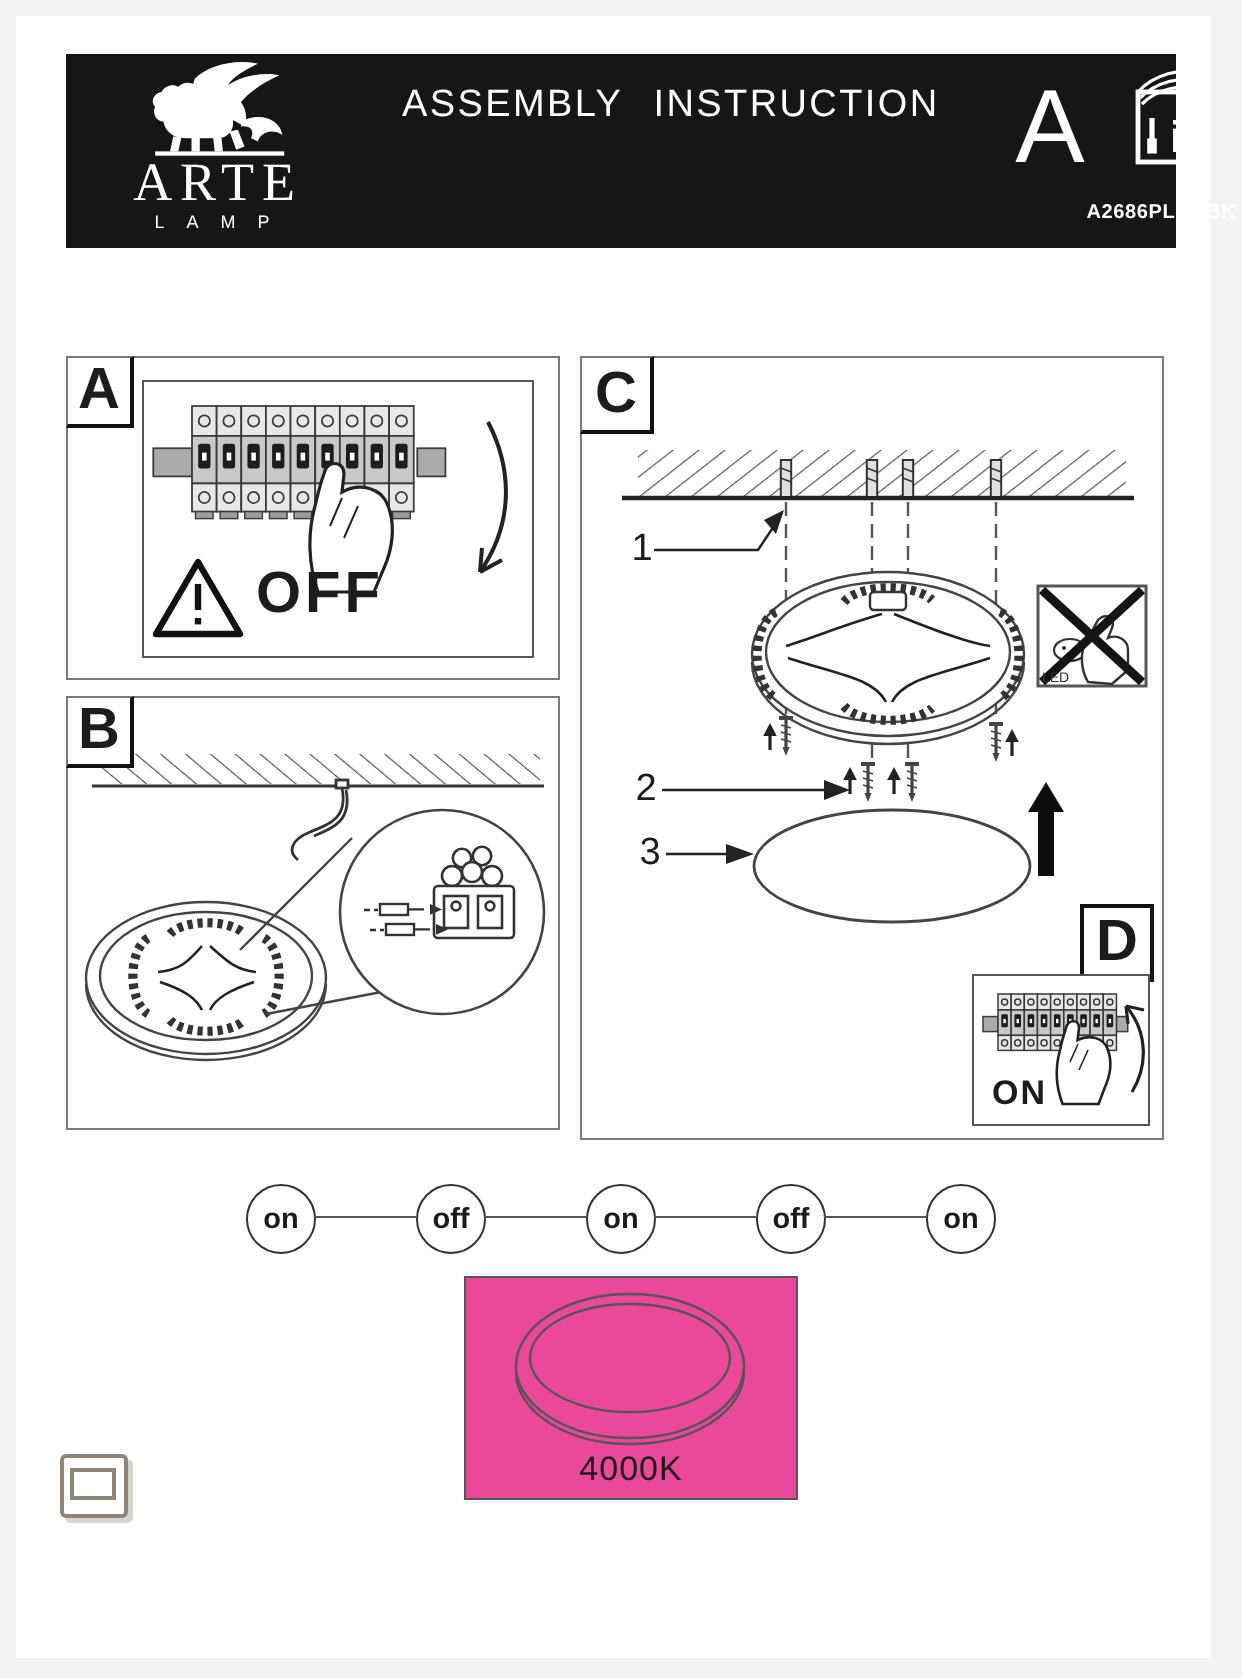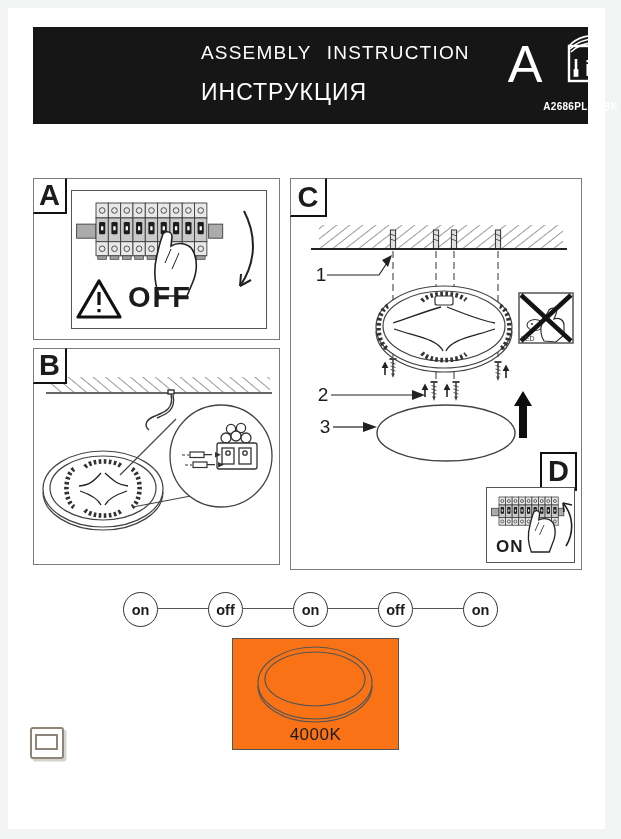--- a/index.html
+++ b/index.html
@@ -39,35 +39,47 @@
   .fill{width:100%;height:100%;display:block;}
   .off-label{left:56px;top:90px;font-size:29px;font-weight:800;letter-spacing:2px;}
   .on-label{left:9px;top:49px;font-size:17px;font-weight:800;letter-spacing:1px;}
   .step-num{font-size:19px;transform:translate(-50%,-50%);}
   
   .seq-circle{width:33px;height:33px;border:1.3px solid #333;border-radius:50%;
     background:#fff;display:flex;align-items:center;justify-content:center;
     font-size:14.5px;font-weight:600;top:592px;}
   .seq-line{height:1.4px;background:#555;top:608px;}
   
-  .lampBox{left:232px;top:638px;width:165px;height:110px;border:1.5px solid #555;background:#f97316;}
+  .lampBox{left:232px;top:638px;width:165px;height:110px;border:1.5px solid #555;background:#ec4899;}
   .temp{left:0;top:86px;width:100%;text-align:center;font-size:17px;letter-spacing:.5px;}
   
   .wswitch{left:30px;top:727px;width:30px;height:28px;border:2.5px solid #8e8478;border-radius:3px;
     background:#fff;box-shadow:2.5px 2.5px 0 #d8d3cc;}
   .wswitch .rocker{left:3px;top:5px;width:19px;height:12px;border:2px solid #8e8478;background:#fff;}
 </style>
 </head>
 <body>
 
 <div class="abs sheet"></div>
 
 <header class="abs hdr">
+  <div class="abs logo">
+    <svg width="100" height="48" viewBox="0 0 100 58">
+      <g fill="#ffffff">
+        <path d="M36,10 C44,2 60,-2 74,1 C66,5 59,9 56,14 C65,8 78,6 87,8 C78,12 69,18 64,24 L40,30 C34,28 33,18 36,10 Z"></path>
+        <path d="M30,46 C23,46 18,42 17,36 C13,36 10,31 12,27 C9,24 11,19 16,18 C18,14 23,13 26,15 C29,12 33,12 36,14 C46,12 58,16 63,23 C67,28 68,34 66,39 L59,35 C60,41 56,46 50,46 Z"></path>
+        <path d="M23,45 L21,54 L26,54 L28,45 Z M34,45 L34,54 L39,54 L39,45 Z M47,45 L48,54 L53,54 L52,45 Z M57,42 L61,53 L66,51 L62,41 Z"></path>
+        <path d="M64,36 C75,30 87,34 89,44 C83,40 76,42 74,48 L70,46 C72,42 70,38 64,39 Z"></path>
+        <rect x="12" y="54" width="78" height="2.6"></rect>
+      </g>
+    </svg>
+    <div class="brand-name">ARTE</div>
+    <div class="brand-sub">LAMP</div>
+  </div>
   <div class="abs title-en">ASSEMBLY INSTRUCTION</div>
-  <div class="abs title-ru">ИНСТРУКЦИЯ</div>
   <div class="abs doc-letter">A</div>
   <div class="abs book">
     <svg width="44" height="52" viewBox="0 0 44 52">
       <g fill="none" stroke="#ffffff" stroke-width="1.6">
         <path d="M8,13 C16,4 29,1 41,3"></path>
         <path d="M9,16 C17,8 29,5 41,7"></path>
         <path d="M10,19 C18,11 30,9 41,11"></path>
         <path d="M41,3 L41,11"></path>
         <rect x="8" y="13" width="29" height="35" stroke-width="2.4"></rect>
         <path d="M15,26 L15,37" stroke-width="2.6"></path>

